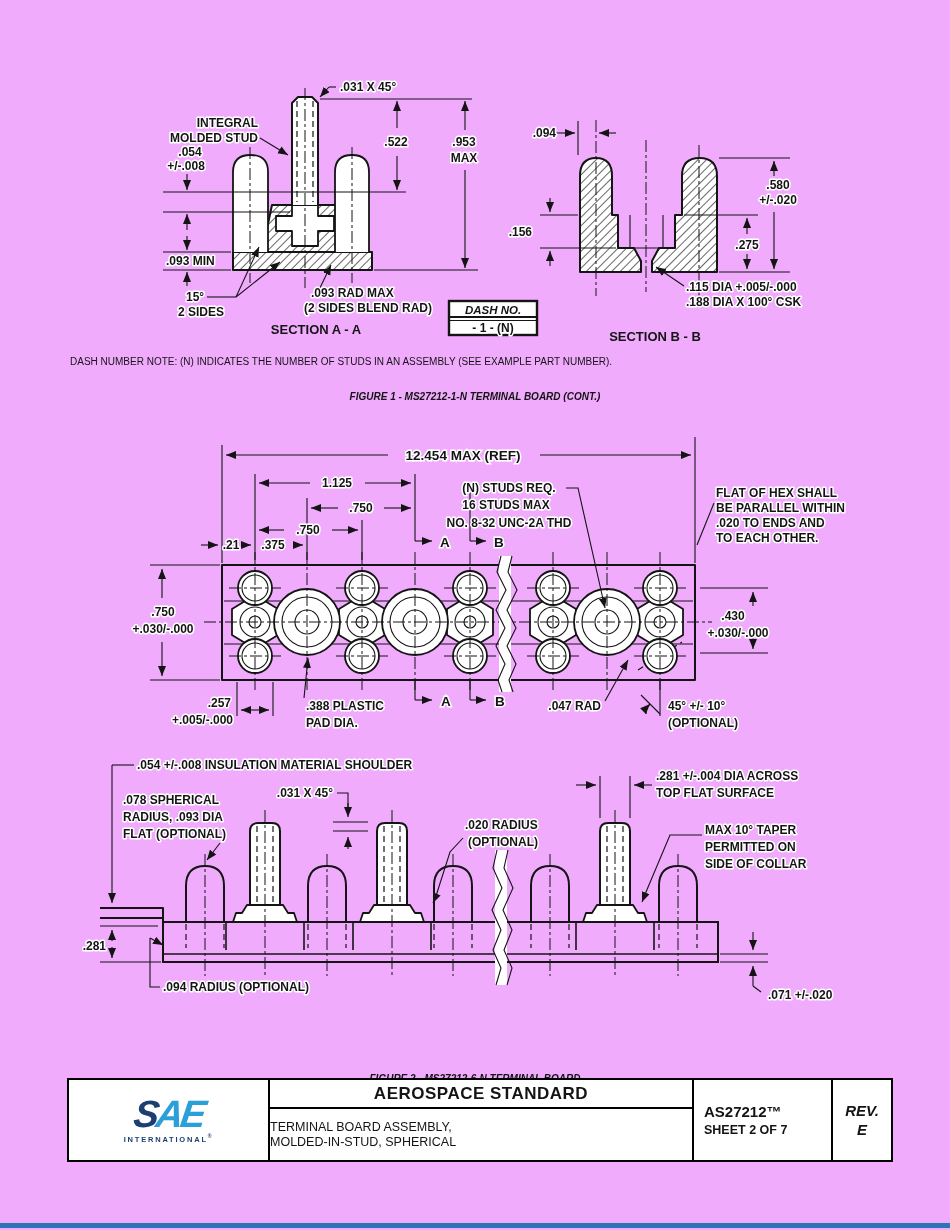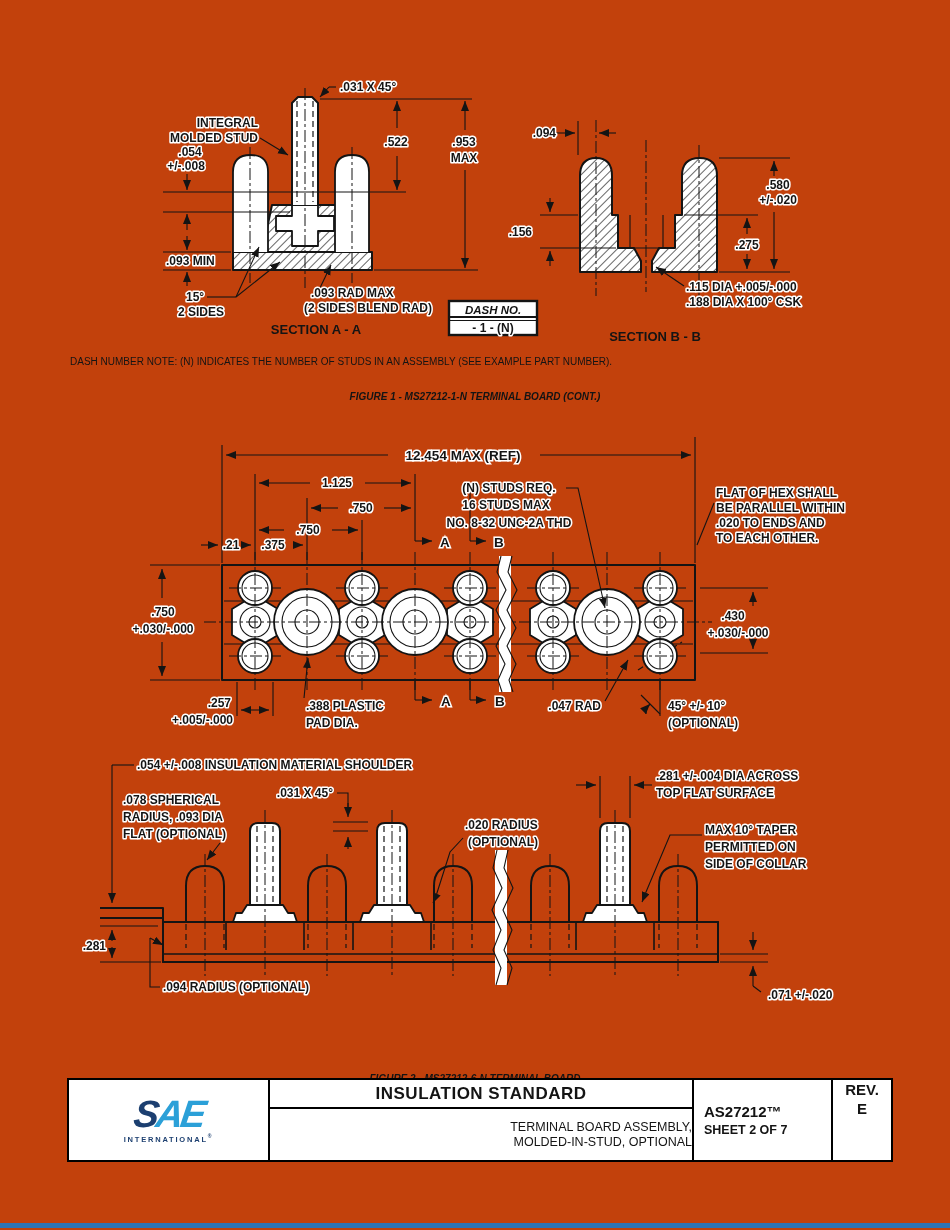--- a/index.html
+++ b/index.html
@@ -1,16 +1,16 @@
 <!DOCTYPE html>
 <html><head>
 <meta charset="utf-8">
 <style>
   html,body{margin:0;padding:0;background:#e8e8e8;}
-  .page{position:relative;width:950px;height:1230px;background:#c2410c;overflow:hidden;
+  .page{position:relative;width:950px;height:1230px;background:#f0abfc;overflow:hidden;
         font-family:"Liberation Sans",sans-serif;color:#141414;}
   svg{position:absolute;left:0;top:0;}
   .ol{fill:none;stroke:#141414;stroke-width:2;stroke-linejoin:round;stroke-linecap:round;}
   .ol18{fill:none;stroke:#141414;stroke-width:1.8;stroke-linejoin:round;}
   .thin{fill:none;stroke:#141414;stroke-width:1.1;}
   .t16{fill:none;stroke:#141414;stroke-width:1.6;}
   .cl{fill:none;stroke:#141414;stroke-width:1;stroke-dasharray:12 3 3 3;}
   .hid{fill:none;stroke:#141414;stroke-width:1.2;stroke-dasharray:6 4;}
   .wfill{fill:#ffffff;stroke:#141414;stroke-width:1.8;stroke-linejoin:round;}
   .wfill2{fill:#ffffff;stroke:#141414;stroke-width:2;stroke-linejoin:round;}
@@ -25,24 +25,24 @@
   .note{position:absolute;left:70px;top:356px;font-size:10px;color:#141414;}
   .cap{position:absolute;left:0;width:950px;text-align:center;font-weight:bold;
        font-style:italic;font-size:10px;color:#141414;}
   .tb{position:absolute;left:67px;top:1078px;width:822px;height:80px;border:2px solid #000;
       display:flex;background:#fff;}
   .tb .cell{border-right:2px solid #000;box-sizing:border-box;}
   .tb .cell:last-child{border-right:none;}
   .logo-cell{width:201px;display:flex;flex-direction:column;align-items:center;justify-content:center;}
   .center-cell{width:424px;display:flex;flex-direction:column;}
   .doc-cell{width:139px;display:flex;flex-direction:column;justify-content:center;padding-left:10px;}
-  .rev-cell{flex:1;display:flex;flex-direction:column;align-items:center;justify-content:flex-start;}
+  .rev-cell{flex:1;display:flex;flex-direction:column;align-items:center;justify-content:center;font-style:italic;}
   .astd{height:27px;border-bottom:2px solid #000;display:flex;align-items:center;justify-content:center;
         font-weight:bold;font-size:17px;letter-spacing:.5px;}
-  .subt{flex:1;display:flex;flex-direction:column;align-items:flex-end;justify-content:center;
+  .subt{flex:1;display:flex;flex-direction:column;align-items:flex-start;justify-content:center;
         font-size:12.5px;line-height:15px;}
   .docno{font-weight:bold;font-size:15px;}
   .sheet{font-size:12.5px;margin-top:3px;font-weight:bold;}
   .revl{font-weight:bold;font-size:15px;line-height:19px;}
   .sae{font-style:italic;font-weight:bold;font-size:38px;letter-spacing:-3px;transform:skewX(-8deg);line-height:34px;}
   .sae .s{color:#1C3F70;} .sae .a{color:#2BA0D8;} .sae .e{color:#2BA0D8;}
   .intl{font-size:7.5px;font-weight:bold;letter-spacing:1.8px;color:#1C3F70;margin-top:2px;}
   .intl sup{font-size:5px;}
   .footbar{position:absolute;left:0;top:1223px;width:950px;height:5px;background:#2E74B5;}
 </style>
@@ -471,24 +471,24 @@
 <div class="note">DASH NUMBER NOTE: (N) INDICATES THE NUMBER OF STUDS IN AN ASSEMBLY (SEE EXAMPLE PART NUMBER).</div>
 <div class="cap" style="top:391px;">FIGURE 1 - MS27212-1-N TERMINAL BOARD (CONT.)</div>
 <div class="cap" style="top:1029px;margin-top:44px;">FIGURE 2 - MS27212-6-N TERMINAL BOARD</div>
 
 <div class="tb">
   <div class="cell logo-cell">
     <div class="sae"><span class="s">S</span><span class="a">A</span><span class="e">E</span></div>
     <div class="intl"><span>INTERNATIONAL</span><sup>®</sup></div>
   </div>
   <div class="cell center-cell">
-    <div class="astd">INSULATION STANDARD</div>
+    <div class="astd">AEROSPACE STANDARD</div>
     <div class="subt">
       <div>TERMINAL BOARD ASSEMBLY,</div>
-      <div>MOLDED-IN-STUD, OPTIONAL</div>
+      <div>MOLDED-IN-STUD, SPHERICAL</div>
     </div>
   </div>
   <div class="cell doc-cell">
     <div class="docno">AS27212™</div>
     <div class="sheet">SHEET 2 OF 7</div>
   </div>
   <div class="cell rev-cell">
     <div class="revl">REV.</div>
     <div class="revl">E</div>
   </div>

